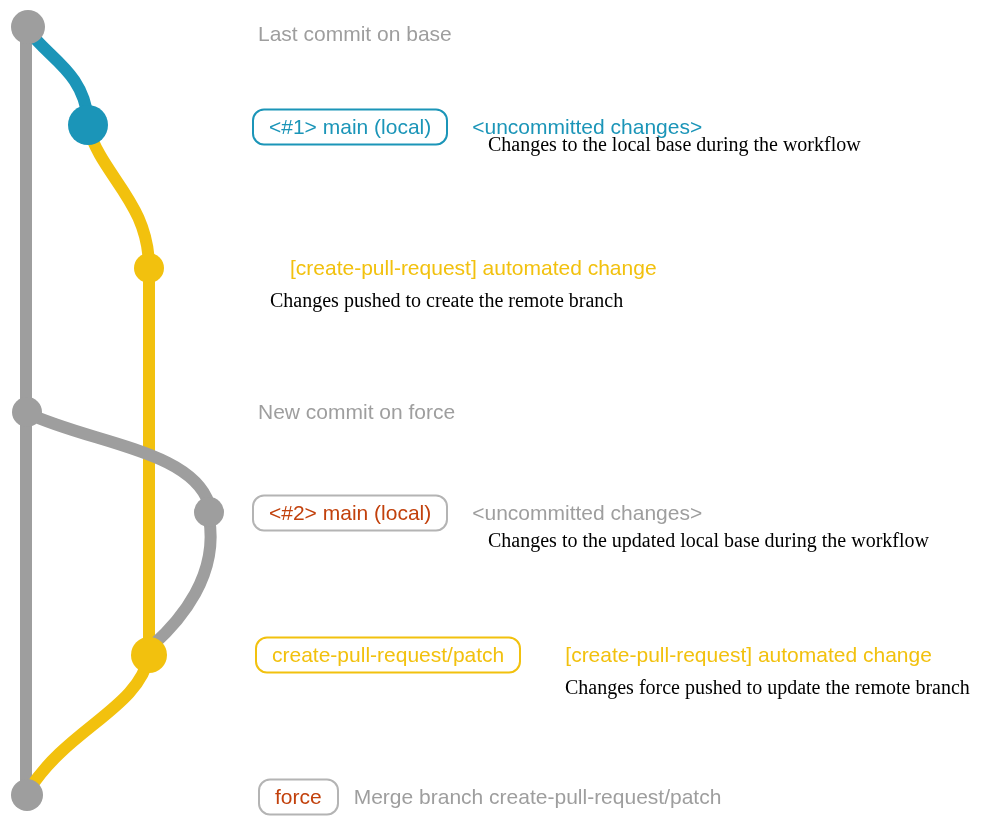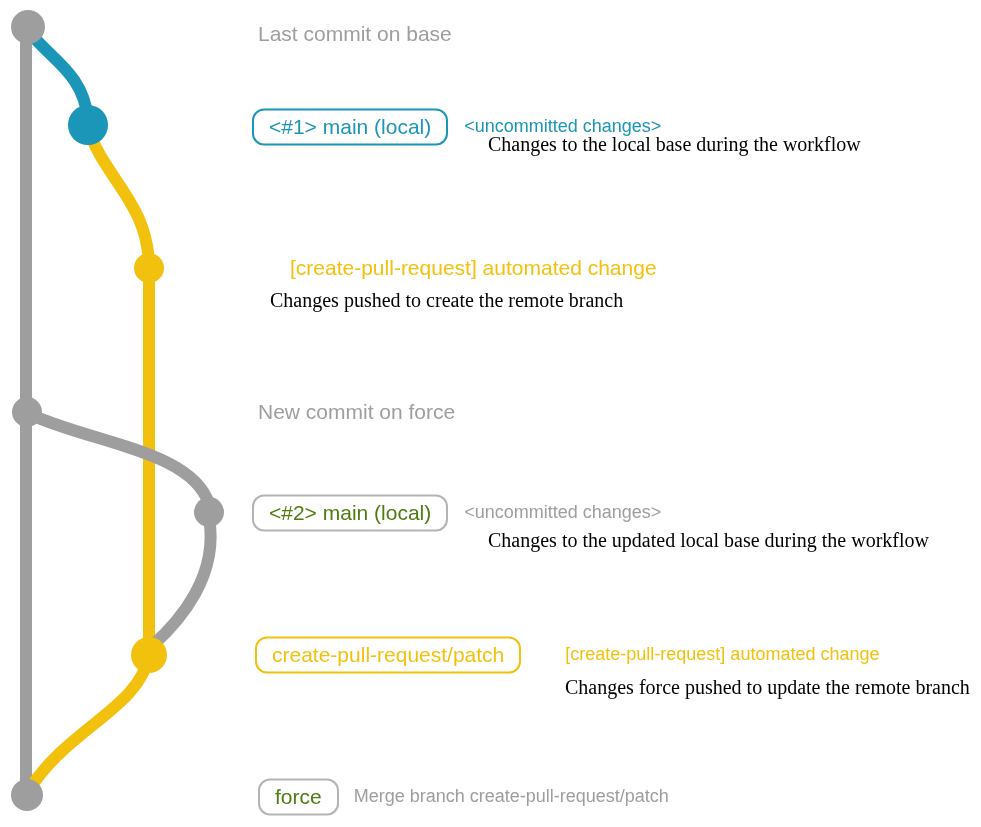--- a/index.html
+++ b/index.html
@@ -13,45 +13,45 @@
   }
   .graph-svg {
     position: absolute;
     left: 0; top: 0;
     width: 981px; height: 827px;
   }
   .row {
     position: absolute;
     display: flex;
     align-items: center;
-    gap: 16px;
+    gap: 24px;
     white-space: nowrap;
     transform: translateY(-50%);
   }
   .plain-label {
     position: absolute;
     white-space: nowrap;
     transform: translateY(-50%);
     font-size: 21px;
     color: #9e9e9e;
   }
-  .note { font-size: 18px; }
+  .note { font-size: 21px; }
   .badge {
     display: inline-block;
     border: 2px solid;
     border-radius: 12px;
     padding: 5px 15px;
     font-size: 21px;
     line-height: 1.1;
     background: #ffffff;
   }
   .teal   { color: #1b95b8; }
   .teal-badge { border-color: #1b95b8; color: #1b95b8; }
   .gray   { color: #9e9e9e; }
-  .gray-badge { border-color: #b4b4b4; color: #4d7c0f; }
+  .gray-badge { border-color: #b4b4b4; color: #c2410c; }
   .yellow { color: #f2c10e; margin-left: 32px; }
   .yellow-badge { border-color: #f2c10e; color: #f2c10e; }
   .detail {
     position: absolute;
     white-space: nowrap;
     transform: translateY(-50%);
     font-family: "Liberation Serif", serif;
     font-size: 20px;
     color: #000000;
   }

